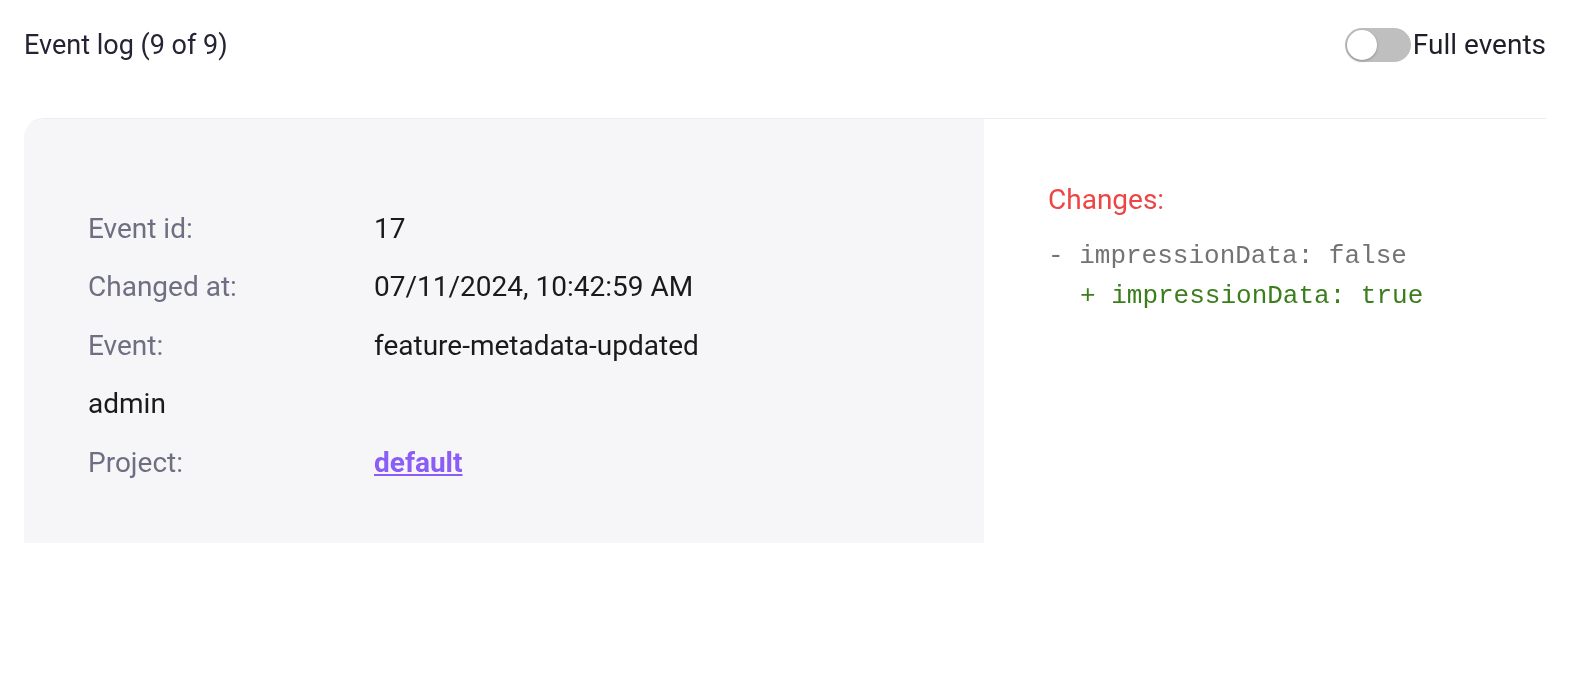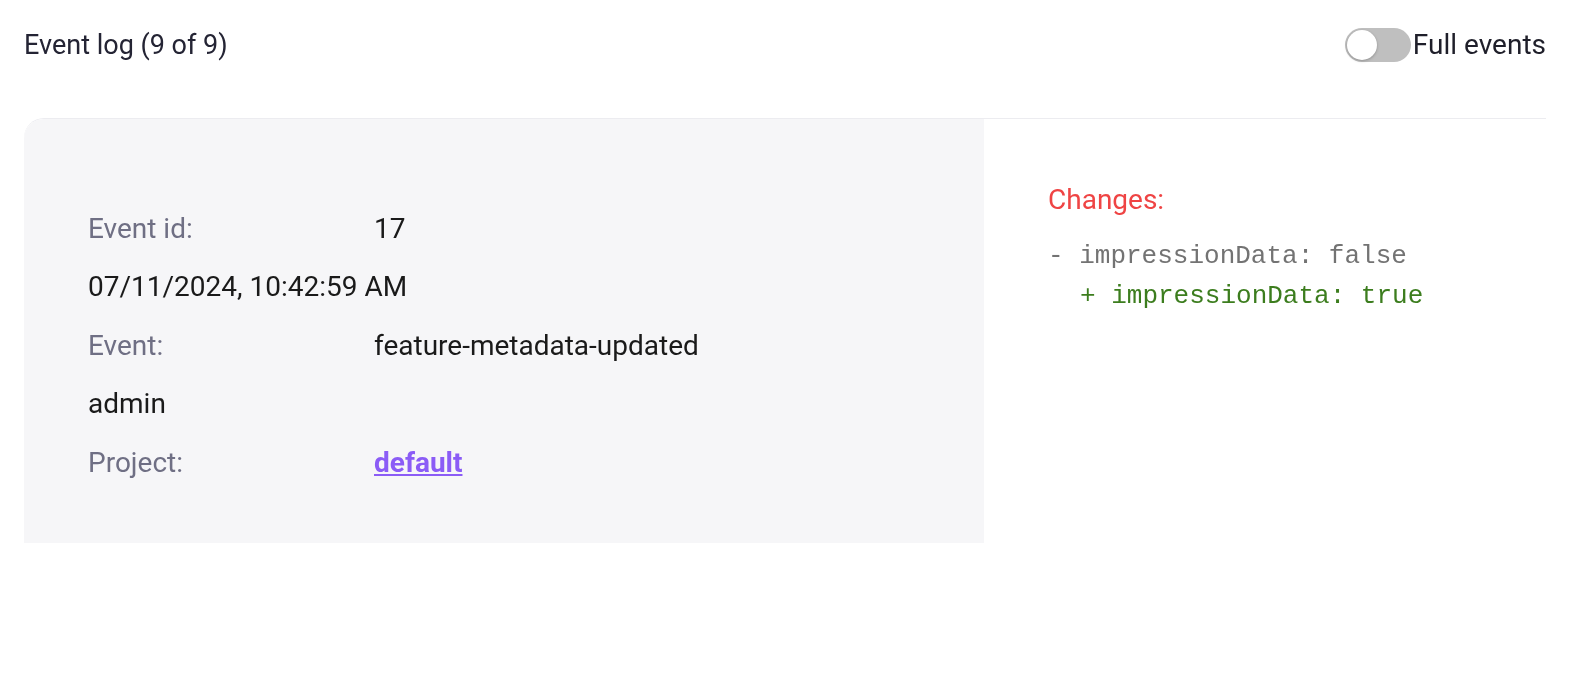--- a/index.html
+++ b/index.html
@@ -120,20 +120,21 @@
 
   <div class="card">
     <div class="meta-panel">
 
       <div class="meta-row">
         <span class="meta-label">Event id:</span>
         <span class="meta-value">17</span>
       </div>
 
       <div class="meta-row">
+        <span class="meta-label">Changed at:</span>
         <span class="meta-value">07/11/2024, 10:42:59 AM</span>
       </div>
 
       <div class="meta-row">
         <span class="meta-label">Event:</span>
         <span class="meta-value">feature-metadata-updated</span>
       </div>
 
       <div class="meta-row">
         <span class="meta-value">admin</span>

